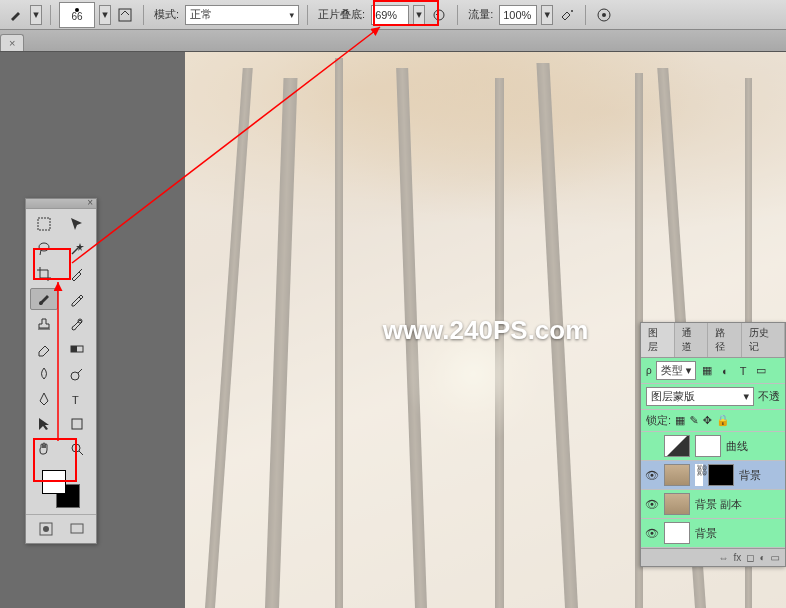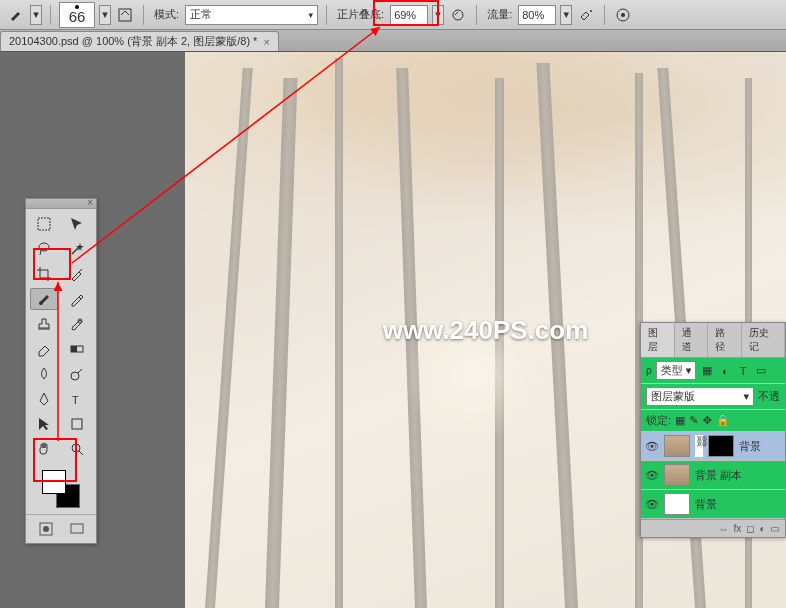--- a/index.html
+++ b/index.html
@@ -2,21 +2,21 @@
 <html><head>
 <meta charset="utf-8">
 <style>
 *{margin:0;padding:0;box-sizing:border-box;font-family:"Microsoft YaHei",sans-serif;font-size:11px;color:#333}
 body{background:#6c6c6c;width:786px;height:608px;overflow:hidden;position:relative}
 .optbar{background:linear-gradient(#dcdcdc,#c8c8c8);height:30px;display:flex;align-items:center;padding:0 6px;border-bottom:1px solid #888;gap:4px}
 .optbar .sep{width:1px;height:20px;background:#999;margin:0 4px}
 .ic{width:20px;height:20px;display:flex;align-items:center;justify-content:center;border:1px solid transparent;border-radius:2px}
 .brush-preview{width:36px;height:26px;background:#fff;border:1px solid #888;display:flex;flex-direction:column;align-items:center;justify-content:center;line-height:1}
 .brush-preview .dot{width:4px;height:4px;background:#000;border-radius:50%}
-.brush-preview .sz{font-size:15px}
+.brush-preview .sz{font-size:10px}
 .dd{width:12px;height:20px;border:1px solid #888;background:#ddd;display:flex;align-items:center;justify-content:center}
 .sel{height:20px;background:#fff;border:1px solid #888;display:flex;align-items:center;padding:0 4px;gap:4px}
 .sel .arr{font-size:9px}
 .numfield{height:20px;background:#fff;border:1px solid #888;display:flex;align-items:center;padding:0 3px;width:38px}
 .lbl{margin:0 2px}
 .tabbar{background:linear-gradient(#b8b8b8,#a8a8a8);height:22px;display:flex;align-items:flex-end;border-bottom:1px solid #555}
 .tab{background:#d8d8d8;border:1px solid #888;border-bottom:none;padding:2px 8px;font-size:10px;display:flex;align-items:center;gap:6px;border-radius:3px 3px 0 0}
 .tab .x{font-size:11px;color:#666}
 .canvas-area{position:absolute;left:0;top:52px;right:0;bottom:0;background:#6c6c6c}
 .img-canvas{position:absolute;left:185px;top:0;width:601px;height:556px;background:linear-gradient(160deg,#e8d9c5 0%,#dfd2c4 30%,#f0e8dc 55%,#e0d5c6 100%);overflow:hidden}
@@ -40,21 +40,21 @@
 .toolgrid{display:grid;grid-template-columns:1fr 1fr;padding:4px;gap:3px}
 .tool{width:28px;height:22px;display:flex;align-items:center;justify-content:center;border:1px solid transparent;border-radius:2px;position:relative}
 .tool.sel{background:#b8b8b8;border-color:#888}
 .swatch-area{padding:6px 0;display:flex;justify-content:center}
 .swatches{position:relative;width:38px;height:38px}
 .sw-fg{position:absolute;left:0;top:0;width:24px;height:24px;background:#fff;border:1px solid #000}
 .sw-bg{position:absolute;right:0;bottom:0;width:24px;height:24px;background:#000;border:1px solid #666}
 .toolfoot{border-top:1px solid #aaa;padding:4px;display:flex;justify-content:space-around}
 .redbox{border:2px solid red;position:absolute;pointer-events:none}
 .redarrow{position:absolute;pointer-events:none}
-.layers{position:absolute;right:0;top:270px;width:146px;background:#22c55e;border:1px solid #888;box-shadow:-1px 1px 4px rgba(0,0,0,.3)}
+.layers{position:absolute;right:0;top:270px;width:146px;background:#86efac;border:1px solid #888;box-shadow:-1px 1px 4px rgba(0,0,0,.3)}
 .layers .tabs{display:flex;background:#c8c8c8;border-bottom:1px solid #999}
 .layers .tabs .lt{padding:3px 7px;font-size:10px;border-right:1px solid #aaa}
 .layers .tabs .lt.act{background:#d6d6d6}
 .layers .row{display:flex;align-items:center;padding:3px 5px;gap:4px;border-bottom:1px solid #c0c0c0}
 .layers .lsel{background:#fff;border:1px solid #888;padding:1px 4px;display:flex;align-items:center;gap:3px;font-size:10px}
 .layers .locks{display:flex;gap:4px;padding:3px 5px;font-size:10px;align-items:center;border-bottom:1px solid #c0c0c0}
 .layer-item{display:flex;align-items:center;padding:3px 4px;gap:5px;border-bottom:1px solid #c0c0c0;font-size:10px}
 .layer-item.act{background:#a8c0e0}
 .eye{width:14px;text-align:center}
 .thumb{width:26px;height:22px;border:1px solid #888;background:#fff}
@@ -82,60 +82,59 @@
   </div>
   <span class="dd">▾</span>
   <span class="ic">
       <svg viewBox="0 0 16 16">
         <rect x="2" y="2" width="12" height="12" fill="none" stroke="#333"></rect>
         <path d="M4 8 L8 4 L12 8" fill="none" stroke="#333"></path>
       </svg>
     </span>
   <div class="sep"></div>
   <span class="lbl">模式:</span>
-  <div class="sel" style="width:133px">
+  <div class="sel" style="width:114px">
     <span>正常</span>
     <span class="arr" style="margin-left:auto">▾</span>
   </div>
   <div class="sep"></div>
   <span class="lbl">正片叠底:</span>
   <div class="numfield">
       <span>69%</span>
     </div>
   <span class="dd">▾</span>
   <span class="ic">
       <svg viewBox="0 0 16 16">
         <circle cx="8" cy="8" r="5" fill="none" stroke="#333"></circle>
         <path d="M5 8 L8 5" stroke="#333"></path>
       </svg>
     </span>
   <div class="sep"></div>
   <span class="lbl">流量:</span>
   <div class="numfield">
-      <span>80%</span>
+      <span>100%</span>
     </div>
   <span class="dd">▾</span>
   <span class="ic">
       <svg viewBox="0 0 16 16">
         <path d="M3 10 L8 5 L11 8 L6 13 Z" fill="none" stroke="#333"></path>
         <circle cx="13" cy="4" r="1" fill="#333"></circle>
       </svg>
     </span>
   <div class="sep"></div>
   <span class="ic">
       <svg viewBox="0 0 16 16">
         <circle cx="8" cy="8" r="6" fill="none" stroke="#333"></circle>
         <circle cx="8" cy="8" r="2" fill="#333"></circle>
       </svg>
     </span>
 </div>
 
 <div class="tabbar">
   <div class="tab">
-    <span>20104300.psd @ 100% (背景 副本 2, 图层蒙版/8) *</span>
     <span class="x">×</span>
   </div>
 </div>
 
 <div class="canvas-area">
 
   <div class="img-canvas">
     <div class="foliage"></div>
     <div class="tree t1"></div>
       <div class="tree t2"></div>
@@ -307,20 +306,26 @@
         </div>
       <span>不透</span>
     </div>
     <div class="locks">
       <span>锁定:</span>
       <span>▦</span>
       <span>✎</span>
       <span>✥</span>
       <span>🔒</span>
     </div>
+    <div class="layer-item">
+      <span class="eye"></span>
+      <div class="thumb" style="background:linear-gradient(135deg,#fff 48%,#333 52%)"></div>
+      <div class="thumb"></div>
+      <span>曲线</span>
+    </div>
     <div class="layer-item act">
       <span class="eye">👁</span>
       <div class="thumb img"></div>
       <span class="thumb link">⛓</span>
       <div class="thumb mask"></div>
       <span>背景</span>
     </div>
     <div class="layer-item">
       <span class="eye">👁</span>
       <div class="thumb img"></div>

